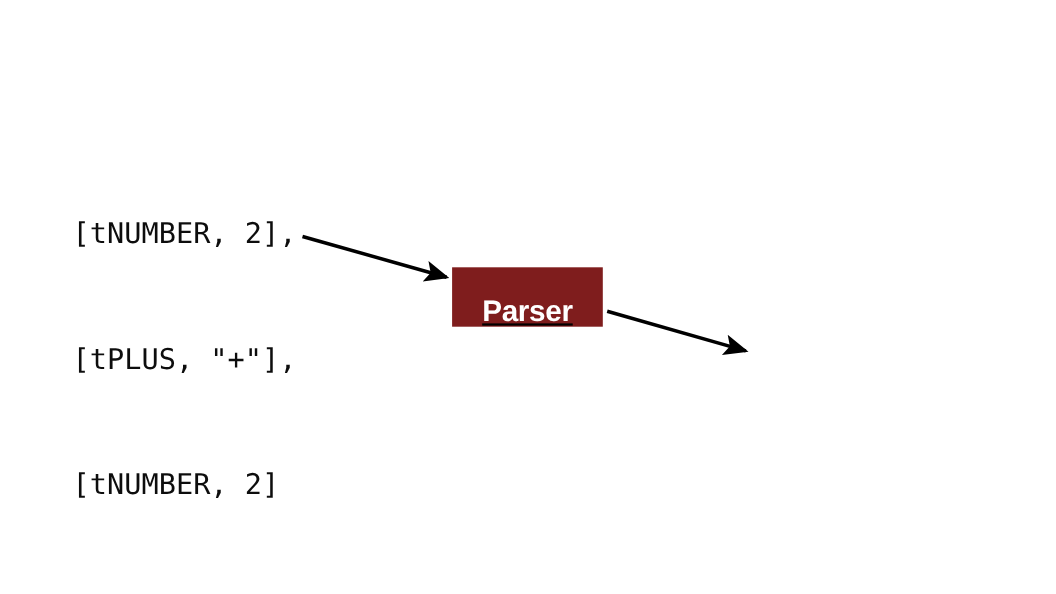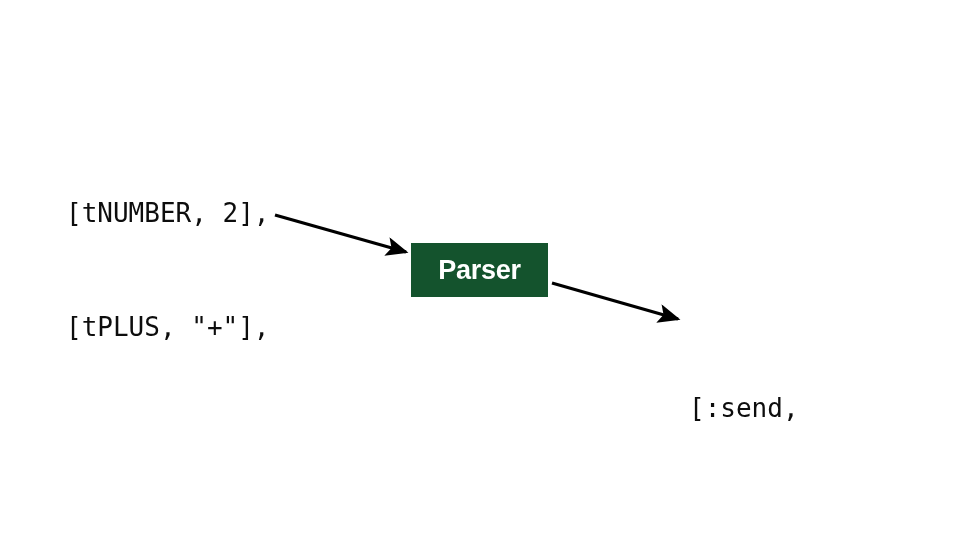--- a/index.html
+++ b/index.html
@@ -40,25 +40,26 @@
   .code-line {
     display: block;
     white-space: pre;
   }
   #parser-box {
     position: absolute;
     left: 411px;
     top: 243px;
     width: 137px;
     height: 54px;
-    background: #14532d;
+    background: #7f1d1d;
     display: flex;
-    align-items: center;
+    align-items: flex-end;
     justify-content: center;
     box-sizing: border-box;
+    text-decoration: underline;
   }
   #parser-box-label {
     color: #ffffff;
     font-family: "Liberation Sans", sans-serif;
     font-size: 27px;
     font-weight: 700;
     letter-spacing: -0.3px;
     line-height: 1;
   }
   #arrow-layer {
@@ -71,28 +72,28 @@
   }
 </style>
 </head>
 <body>
 
 <div class="canvas">
 
   <div class="code-block" id="token-stream">
     <span class="code-line">[tNUMBER, 2],</span>
     <span class="code-line">[tPLUS, "+"],</span>
+    <span class="code-line">[tNUMBER, 2]</span>
   </div>
 
   <div id="parser-box">
     <span id="parser-box-label">Parser</span>
   </div>
 
   <div class="code-block" id="ast-output">
-    <span class="code-line">[:send,</span>
     
     
   </div>
 
   <svg id="arrow-layer" viewBox="0 0 960 540" width="960" height="540">
     <defs>
       <marker id="arrowhead" markerWidth="7" markerHeight="7" refX="6.2" refY="3" orient="auto" markerUnits="strokeWidth">
         <path d="M0,0 L7,3 L0,6 L1.5,3 Z" fill="#000000"></path>
       </marker>
     </defs>

